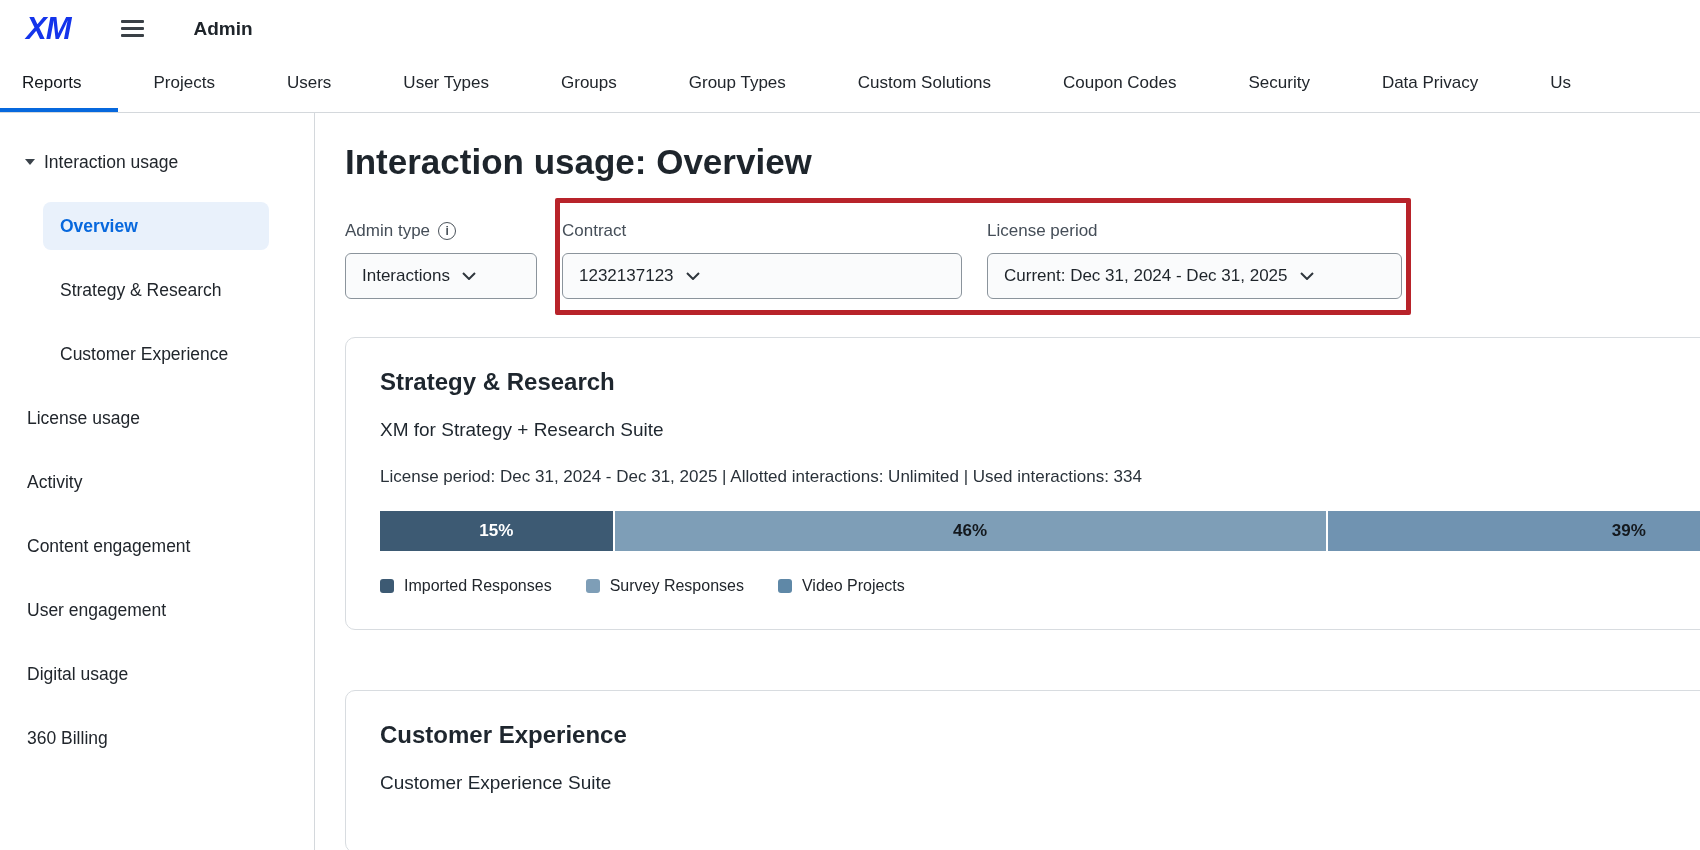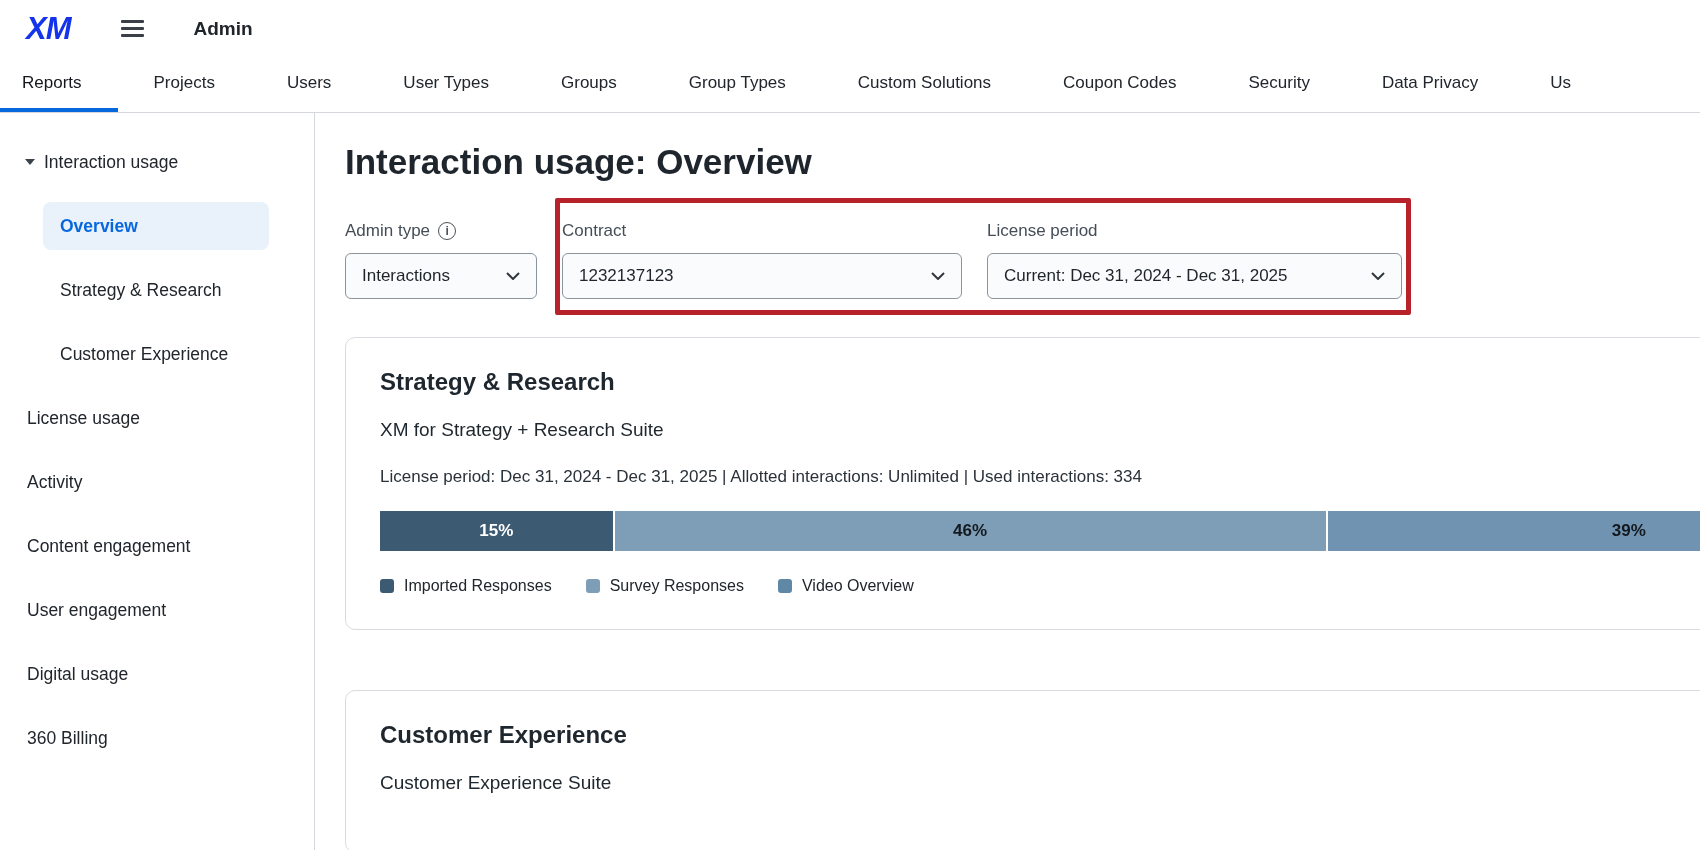--- a/index.html
+++ b/index.html
@@ -37,21 +37,21 @@
   h1 { font-size:35px; font-weight:700; color:#1E252C; margin:0 0 38px 0; line-height:1.2; }
 
   
   .filters { display:flex; gap:25px; }
   .field-label-row { display:flex; align-items:center; height:20px; margin-bottom:12px; }
   .field-label { font-size:17px; color:#454E58; }
   .info-icon { width:18px; height:18px; border:1.5px solid #4A525A; border-radius:50%;
                display:inline-flex; align-items:center; justify-content:center;
                font-size:12px; font-weight:600; color:#4A525A; margin-left:8px; cursor:pointer; }
   .select { height:46px; border:1px solid #8B949C; border-radius:6px; background:#FAFBFC;
-            display:flex; align-items:center; justify-content:space-between;
+            display:flex; align-items:center; 
             padding:8px 16px; font-size:17px; color:#1E242A; cursor:pointer; }
   .field-usage   .select { width:192px; }
   .field-contract .select { width:400px; }
   .field-license  .select { width:415px; }
   .select svg { flex:none; margin-left:12px; }
 
   
   .annotation-box { position:absolute; left:240px; top:85px; width:856px; height:117px;
                     border:5px solid #B8232A; border-radius:2px; pointer-events:none; z-index:5; }
 
@@ -196,21 +196,21 @@
             <div class="legend-item">
               <span class="swatch" style="background: rgb(61, 90, 115);"></span>
               <span>Imported Responses</span>
             </div>
             <div class="legend-item">
               <span class="swatch" style="background: rgb(126, 158, 183);"></span>
               <span>Survey Responses</span>
             </div>
             <div class="legend-item">
               <span class="swatch" style="background: rgb(95, 136, 167);"></span>
-              <span>Video Overview</span>
+              <span>Video Projects</span>
             </div>
           </div>
       </section>
 
       <section class="card">
         <h2>Customer Experience</h2>
         <div class="suite">Customer Experience Suite</div>
       </section>
 
     </main>

